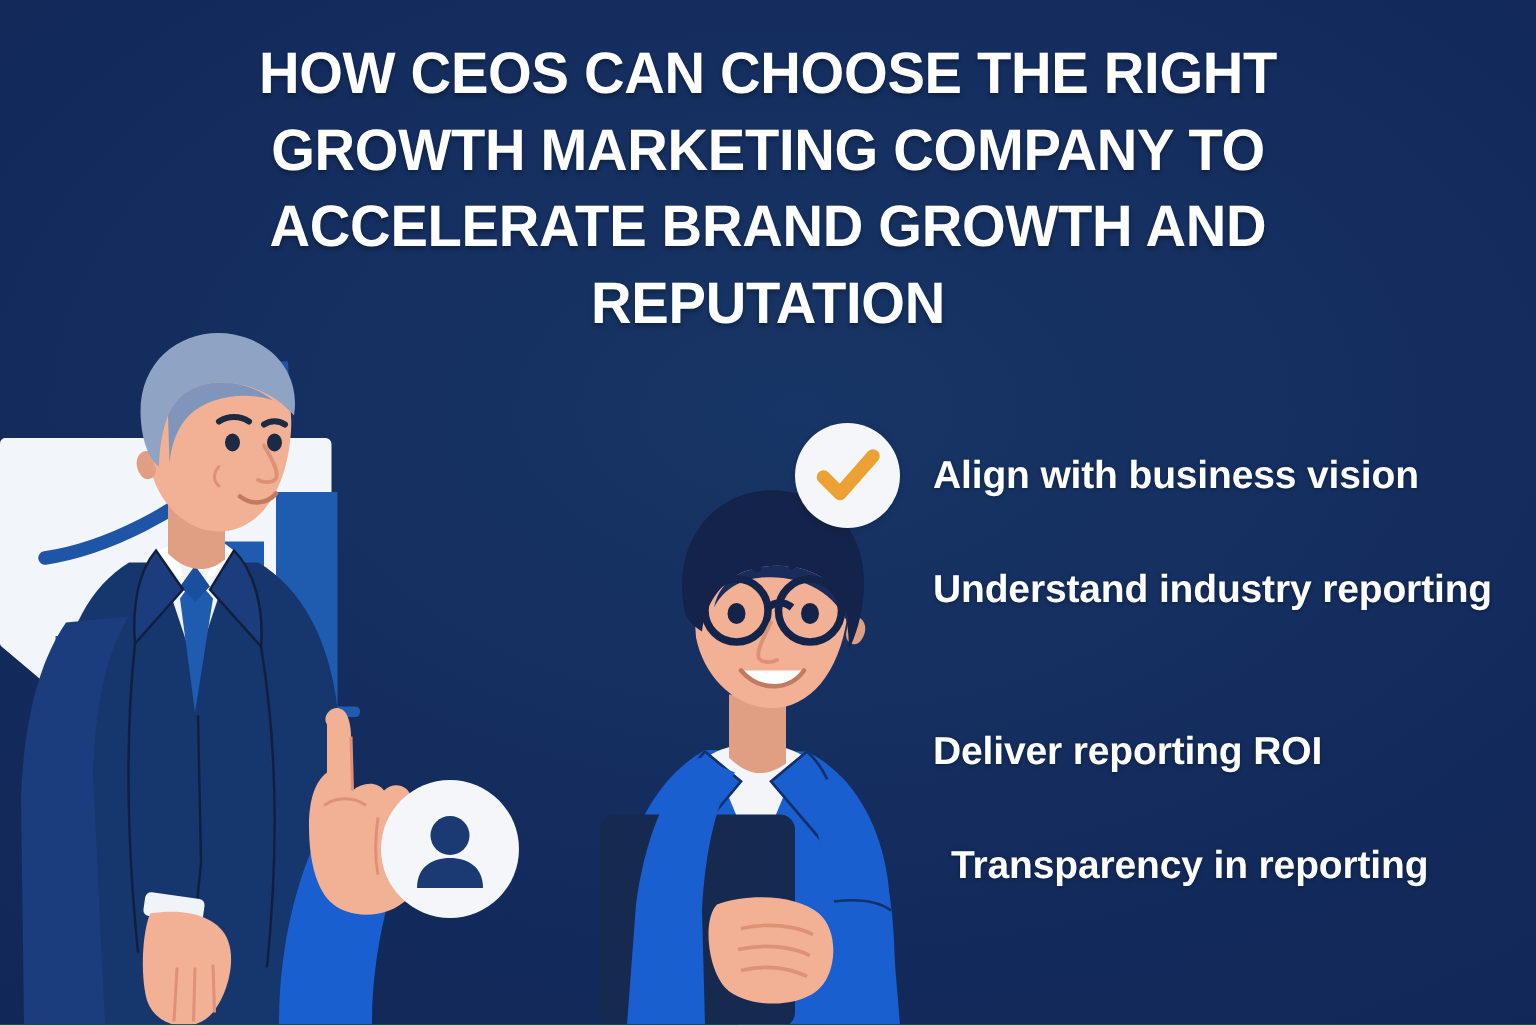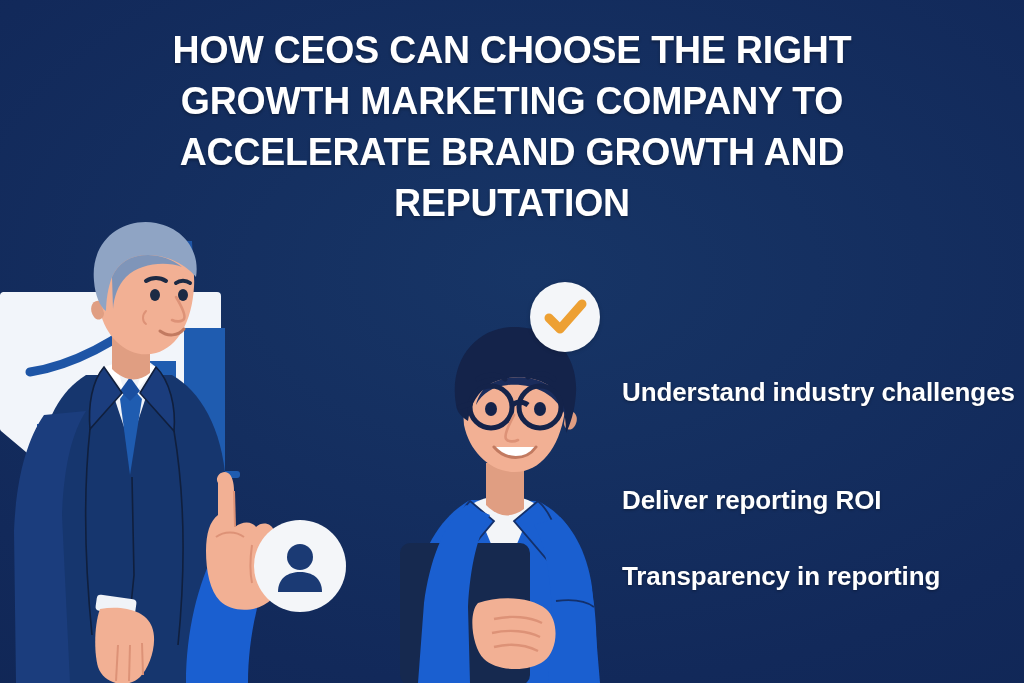--- a/index.html
+++ b/index.html
@@ -72,21 +72,21 @@
     font-size: 26px;
     line-height: 33px;
     font-weight: bold;
     letter-spacing: -0.1px;
     text-shadow: 0 1px 3px rgba(0,0,0,0.35);
     padding-top: 18px;
   }
   #row-0 { top: 0px;   left: 0px; }
   #row-1 { top: 94px;  left: 0px; }
   #row-2 { top: 202px; left: 0px; }
-  #row-3 { top: 278px; left: 0px; }
+  #row-3 { top: 278px; left: 0px; padding-left: 12px; }
   #row-1 .bullet-text,
   #row-2 .bullet-text,
   #row-3 .bullet-text { padding-top: 0; }
 
   
   #illustration {
     position: absolute;
     left: 0;
     top: 215px;
     width: 640px;
@@ -275,25 +275,26 @@
   <div id="bullets">
 
     <div class="bullet-row" id="row-0">
       <div class="bullet-icon-slot">
         <div class="check-circle">
           <svg width="70" height="70" viewBox="0 0 70 70" xmlns="http://www.w3.org/2000/svg">
             <path d="M19,36 L30,47 L52,22" stroke="#eda033" stroke-width="9" fill="none" stroke-linecap="round" stroke-linejoin="round"></path>
           </svg>
         </div>
       </div>
+      <div class="bullet-text">Align with business vision</div>
     </div>
 
     <div class="bullet-row" id="row-1">
       <div class="bullet-icon-slot"></div>
-      <div class="bullet-text">Understand industry challenges</div>
+      <div class="bullet-text">Understand industry reporting</div>
     </div>
 
     <div class="bullet-row" id="row-2">
       <div class="bullet-icon-slot"></div>
       <div class="bullet-text">Deliver reporting ROI</div>
     </div>
 
     <div class="bullet-row" id="row-3">
       <div class="bullet-icon-slot"></div>
       <div class="bullet-text">Transparency in reporting</div>

